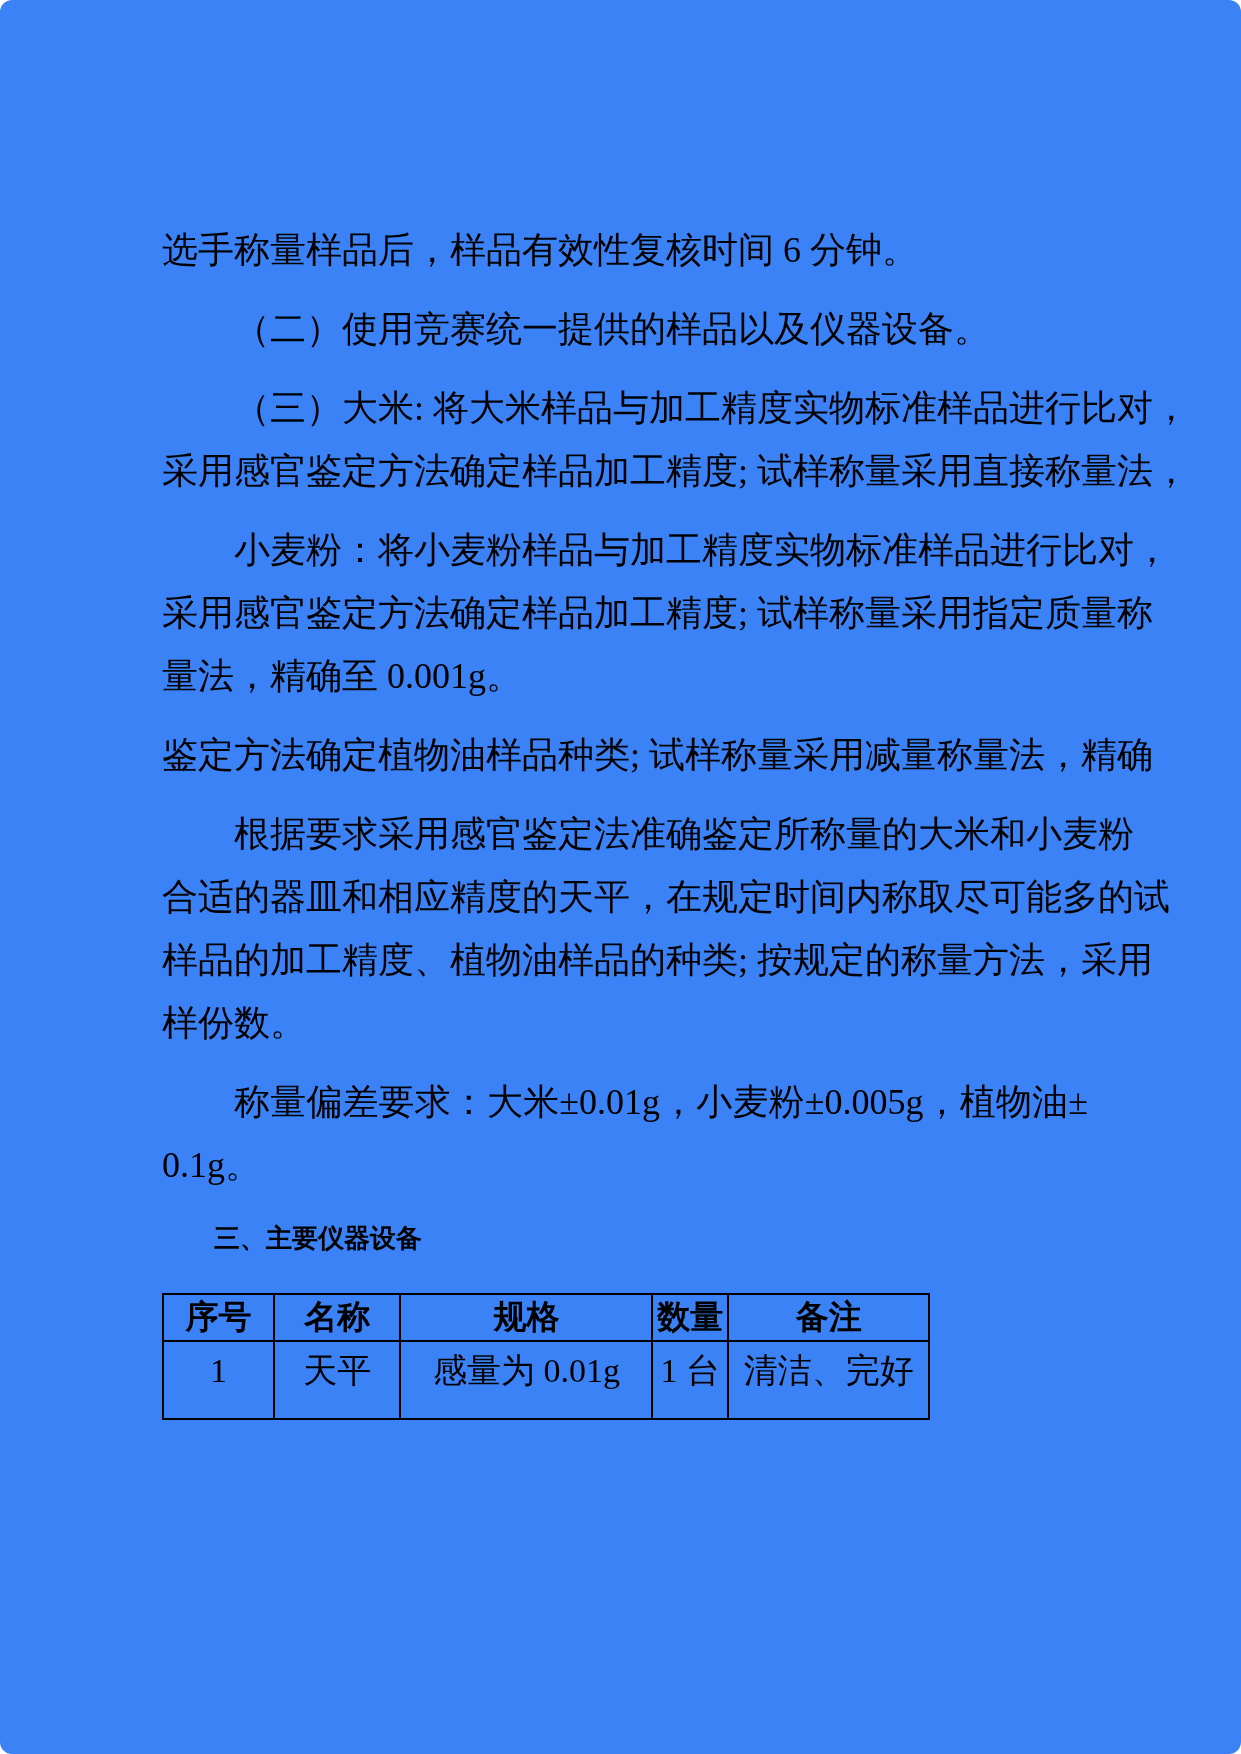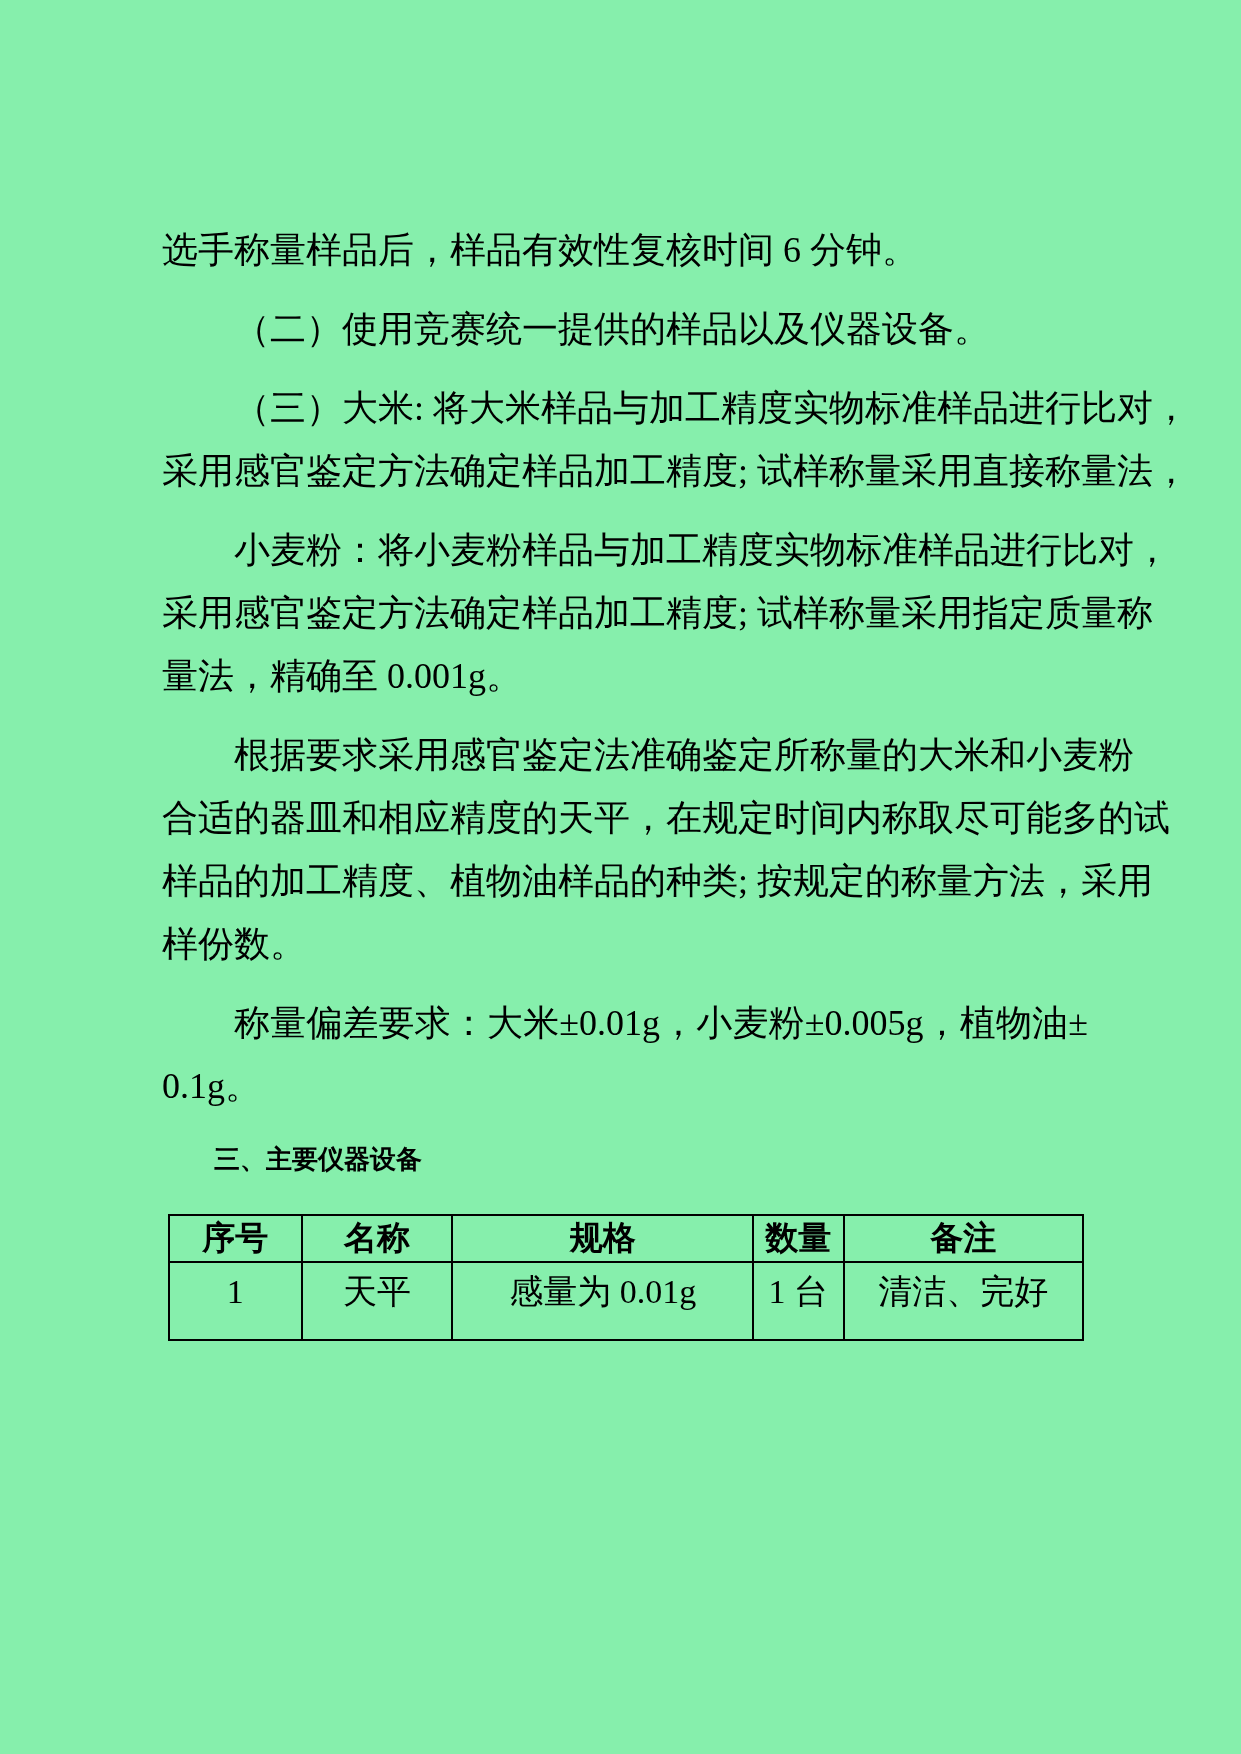--- a/index.html
+++ b/index.html
@@ -1,23 +1,24 @@
 <!DOCTYPE html>
 <html><head>
 <meta charset="utf-8">
 <style>
   html,body{margin:0;padding:0;background:#ffffff;}
   .page{
     position:relative;
     width:1241px;
     height:1754px;
-    background:#86efac;
+    background:#3b82f6;
     overflow:hidden;
     color:#000000;
     font-family:"Liberation Serif","DejaVu Serif",serif;
+    border-radius:12px;
   }
   .content{
     padding:219px 153px 0 162px;
   }
   .para{margin:0 0 16px 0;}
   .line{
     font-size:36px;
     line-height:63px;
     height:63px;
     white-space:nowrap;
@@ -32,24 +33,23 @@
   .heading{
     margin:0 0 30px 0;
     font-family:"DejaVu Sans","Liberation Sans",sans-serif;
     font-weight:700;
     font-size:26px;
     line-height:50px;
     text-indent:2em;
     white-space:nowrap;
   }
   table.equip{
-    width:916px;
+    width:768px;
     table-layout:fixed;
     border-collapse:collapse;
-    margin-left:6px;
   }
   table.equip th, table.equip td{
     border:2px solid #000000;
     text-align:center;
     overflow:hidden;
     white-space:nowrap;
   }
   table.equip th{
     font-family:"DejaVu Sans","Liberation Sans",sans-serif;
     font-weight:700;
@@ -82,20 +82,21 @@
         <div class="para">
           <div class="line first fill">（三）大米: 将大米样品与加工精度实物标准样品进行比对，</div>
           <div class="line fill">采用感官鉴定方法确定样品加工精度; 试样称量采用直接称量法，</div>
         </div>
         <div class="para">
           <div class="line first fill">小麦粉：将小麦粉样品与加工精度实物标准样品进行比对，</div>
           <div class="line fill">采用感官鉴定方法确定样品加工精度; 试样称量采用指定质量称</div>
           <div class="line">量法，精确至 0.001g。</div>
         </div>
         <div class="para">
+          <div class="line fill">鉴定方法确定植物油样品种类; 试样称量采用减量称量法，精确</div>
         </div>
         <div class="para">
           <div class="line first fill">根据要求采用感官鉴定法准确鉴定所称量的大米和小麦粉</div>
           <div class="line fill">合适的器皿和相应精度的天平，在规定时间内称取尽可能多的试</div>
           <div class="line fill">样品的加工精度、植物油样品的种类; 按规定的称量方法，采用</div>
           <div class="line">样份数。</div>
         </div>
         <div class="para">
           <div class="line first fill">称量偏差要求：大米±0.01g，小麦粉±0.005g，植物油±</div>
           <div class="line">0.1g。</div>

